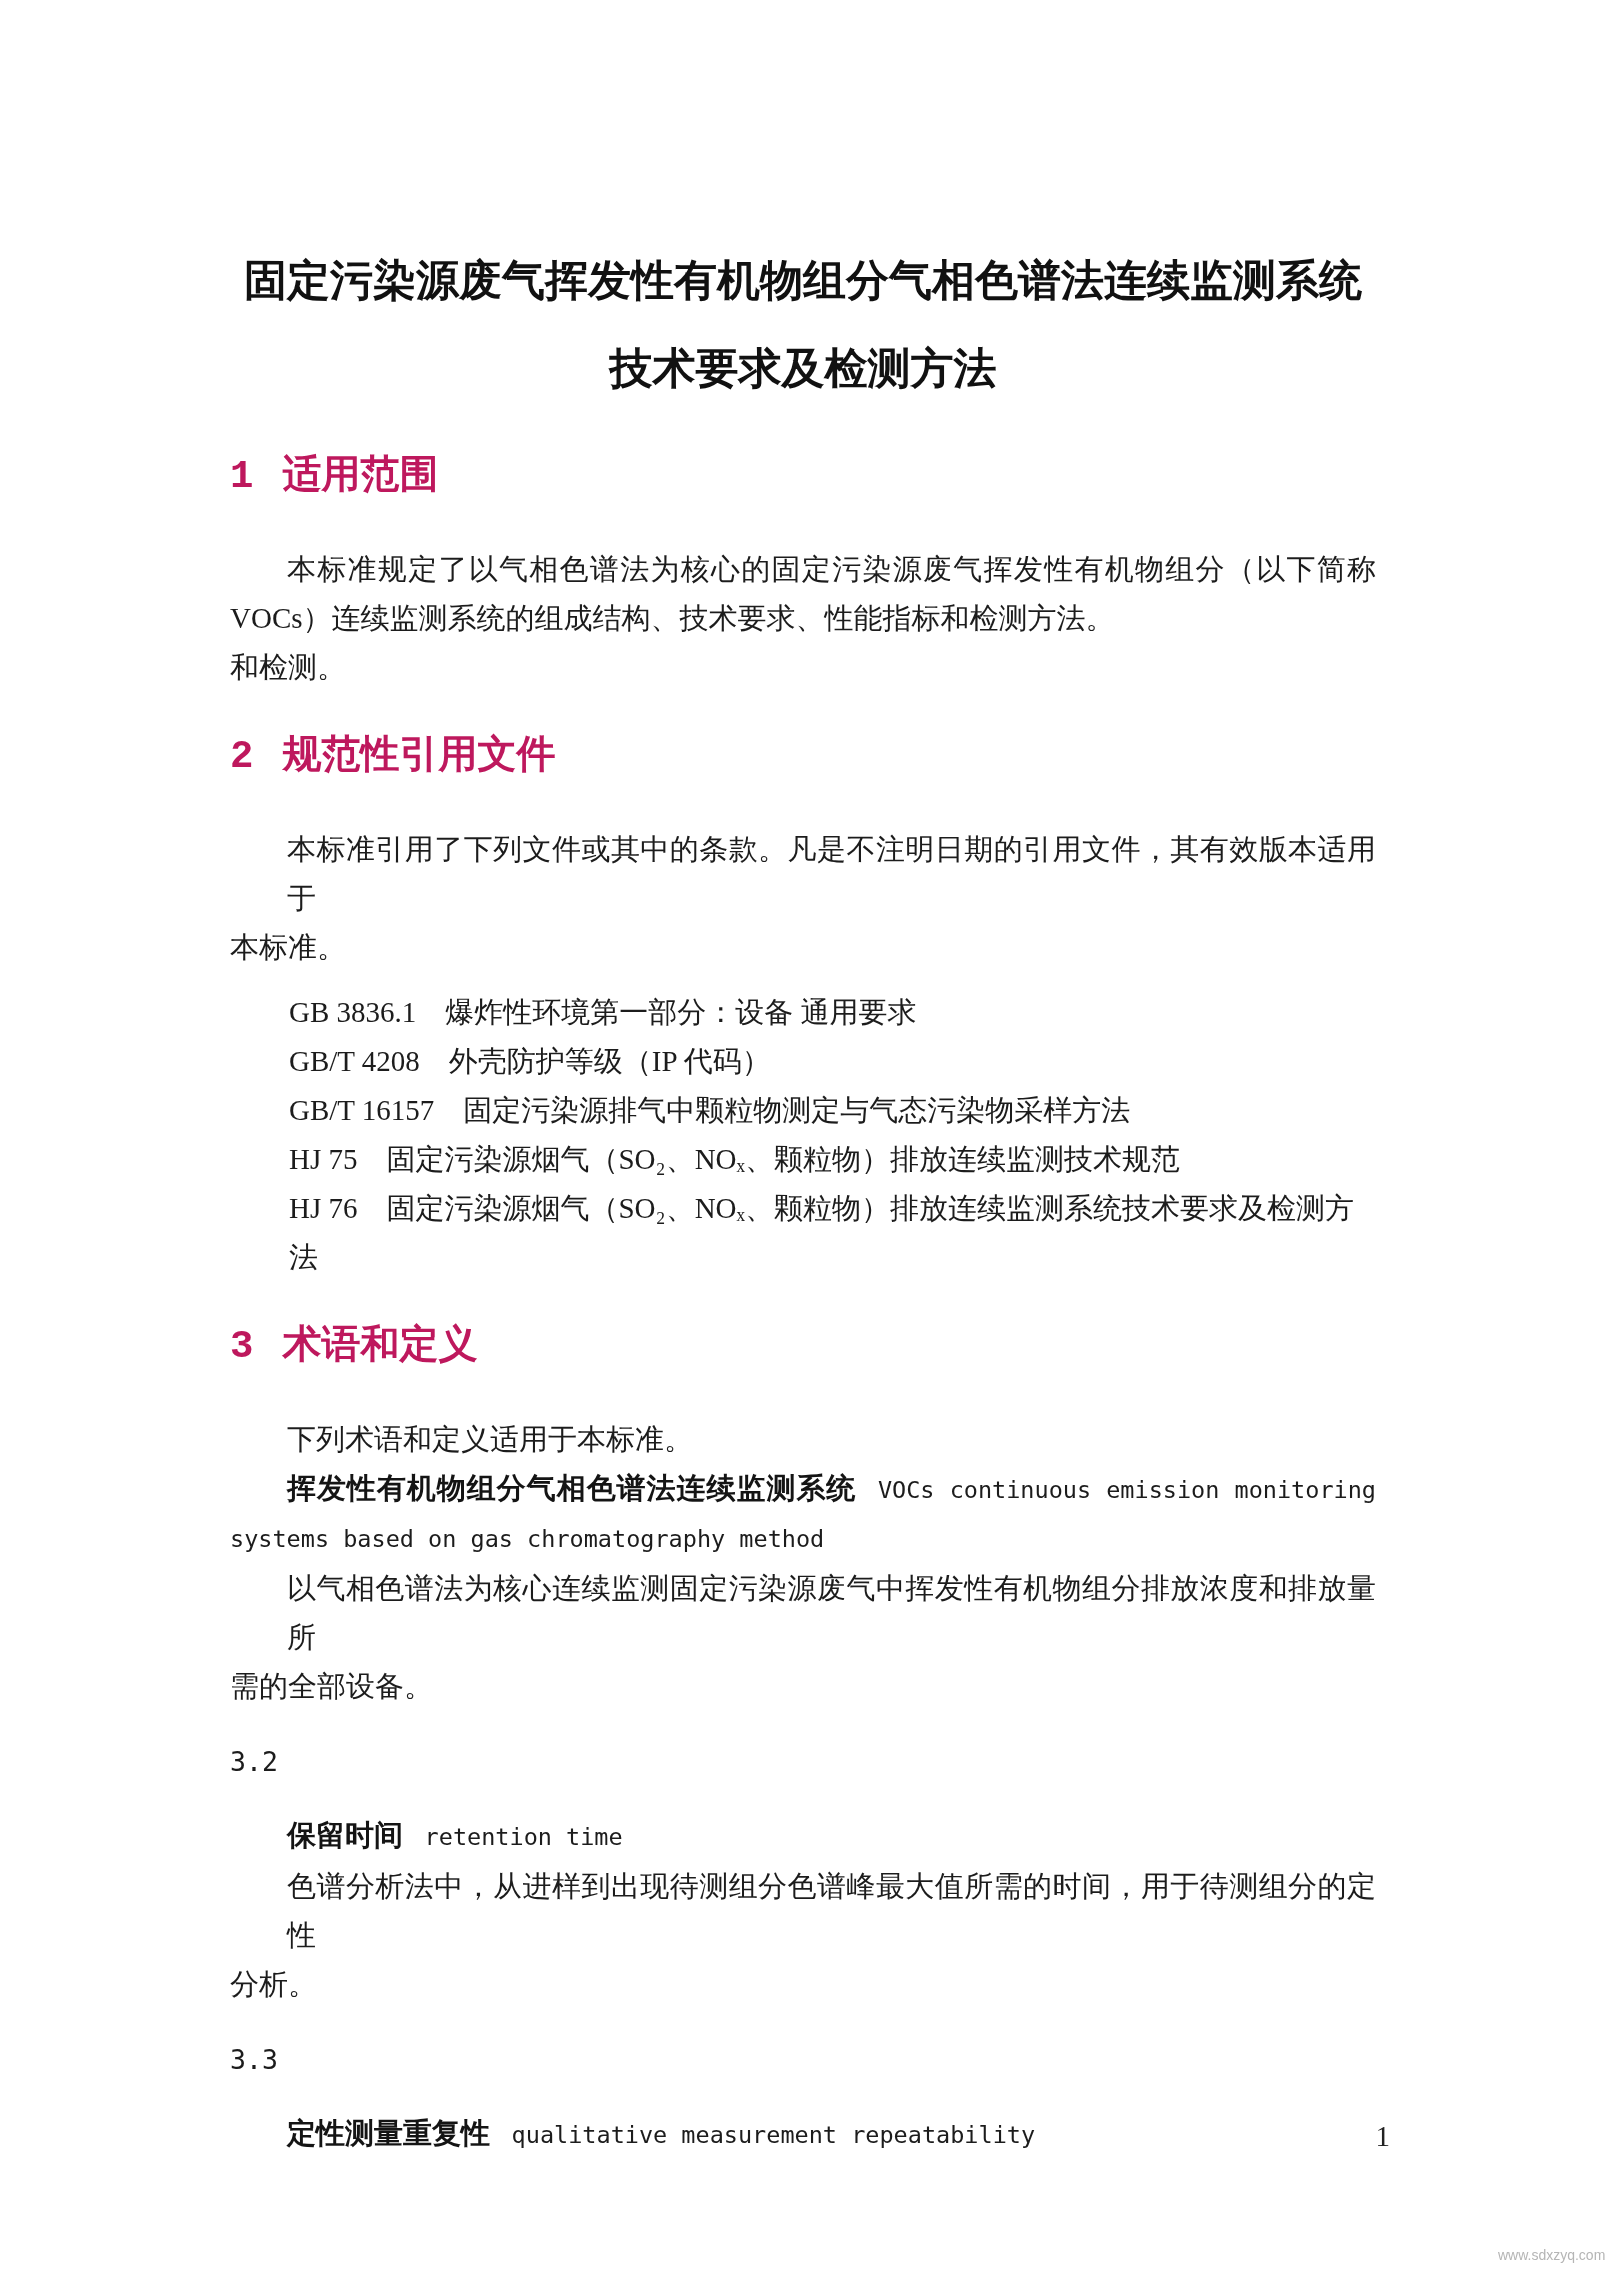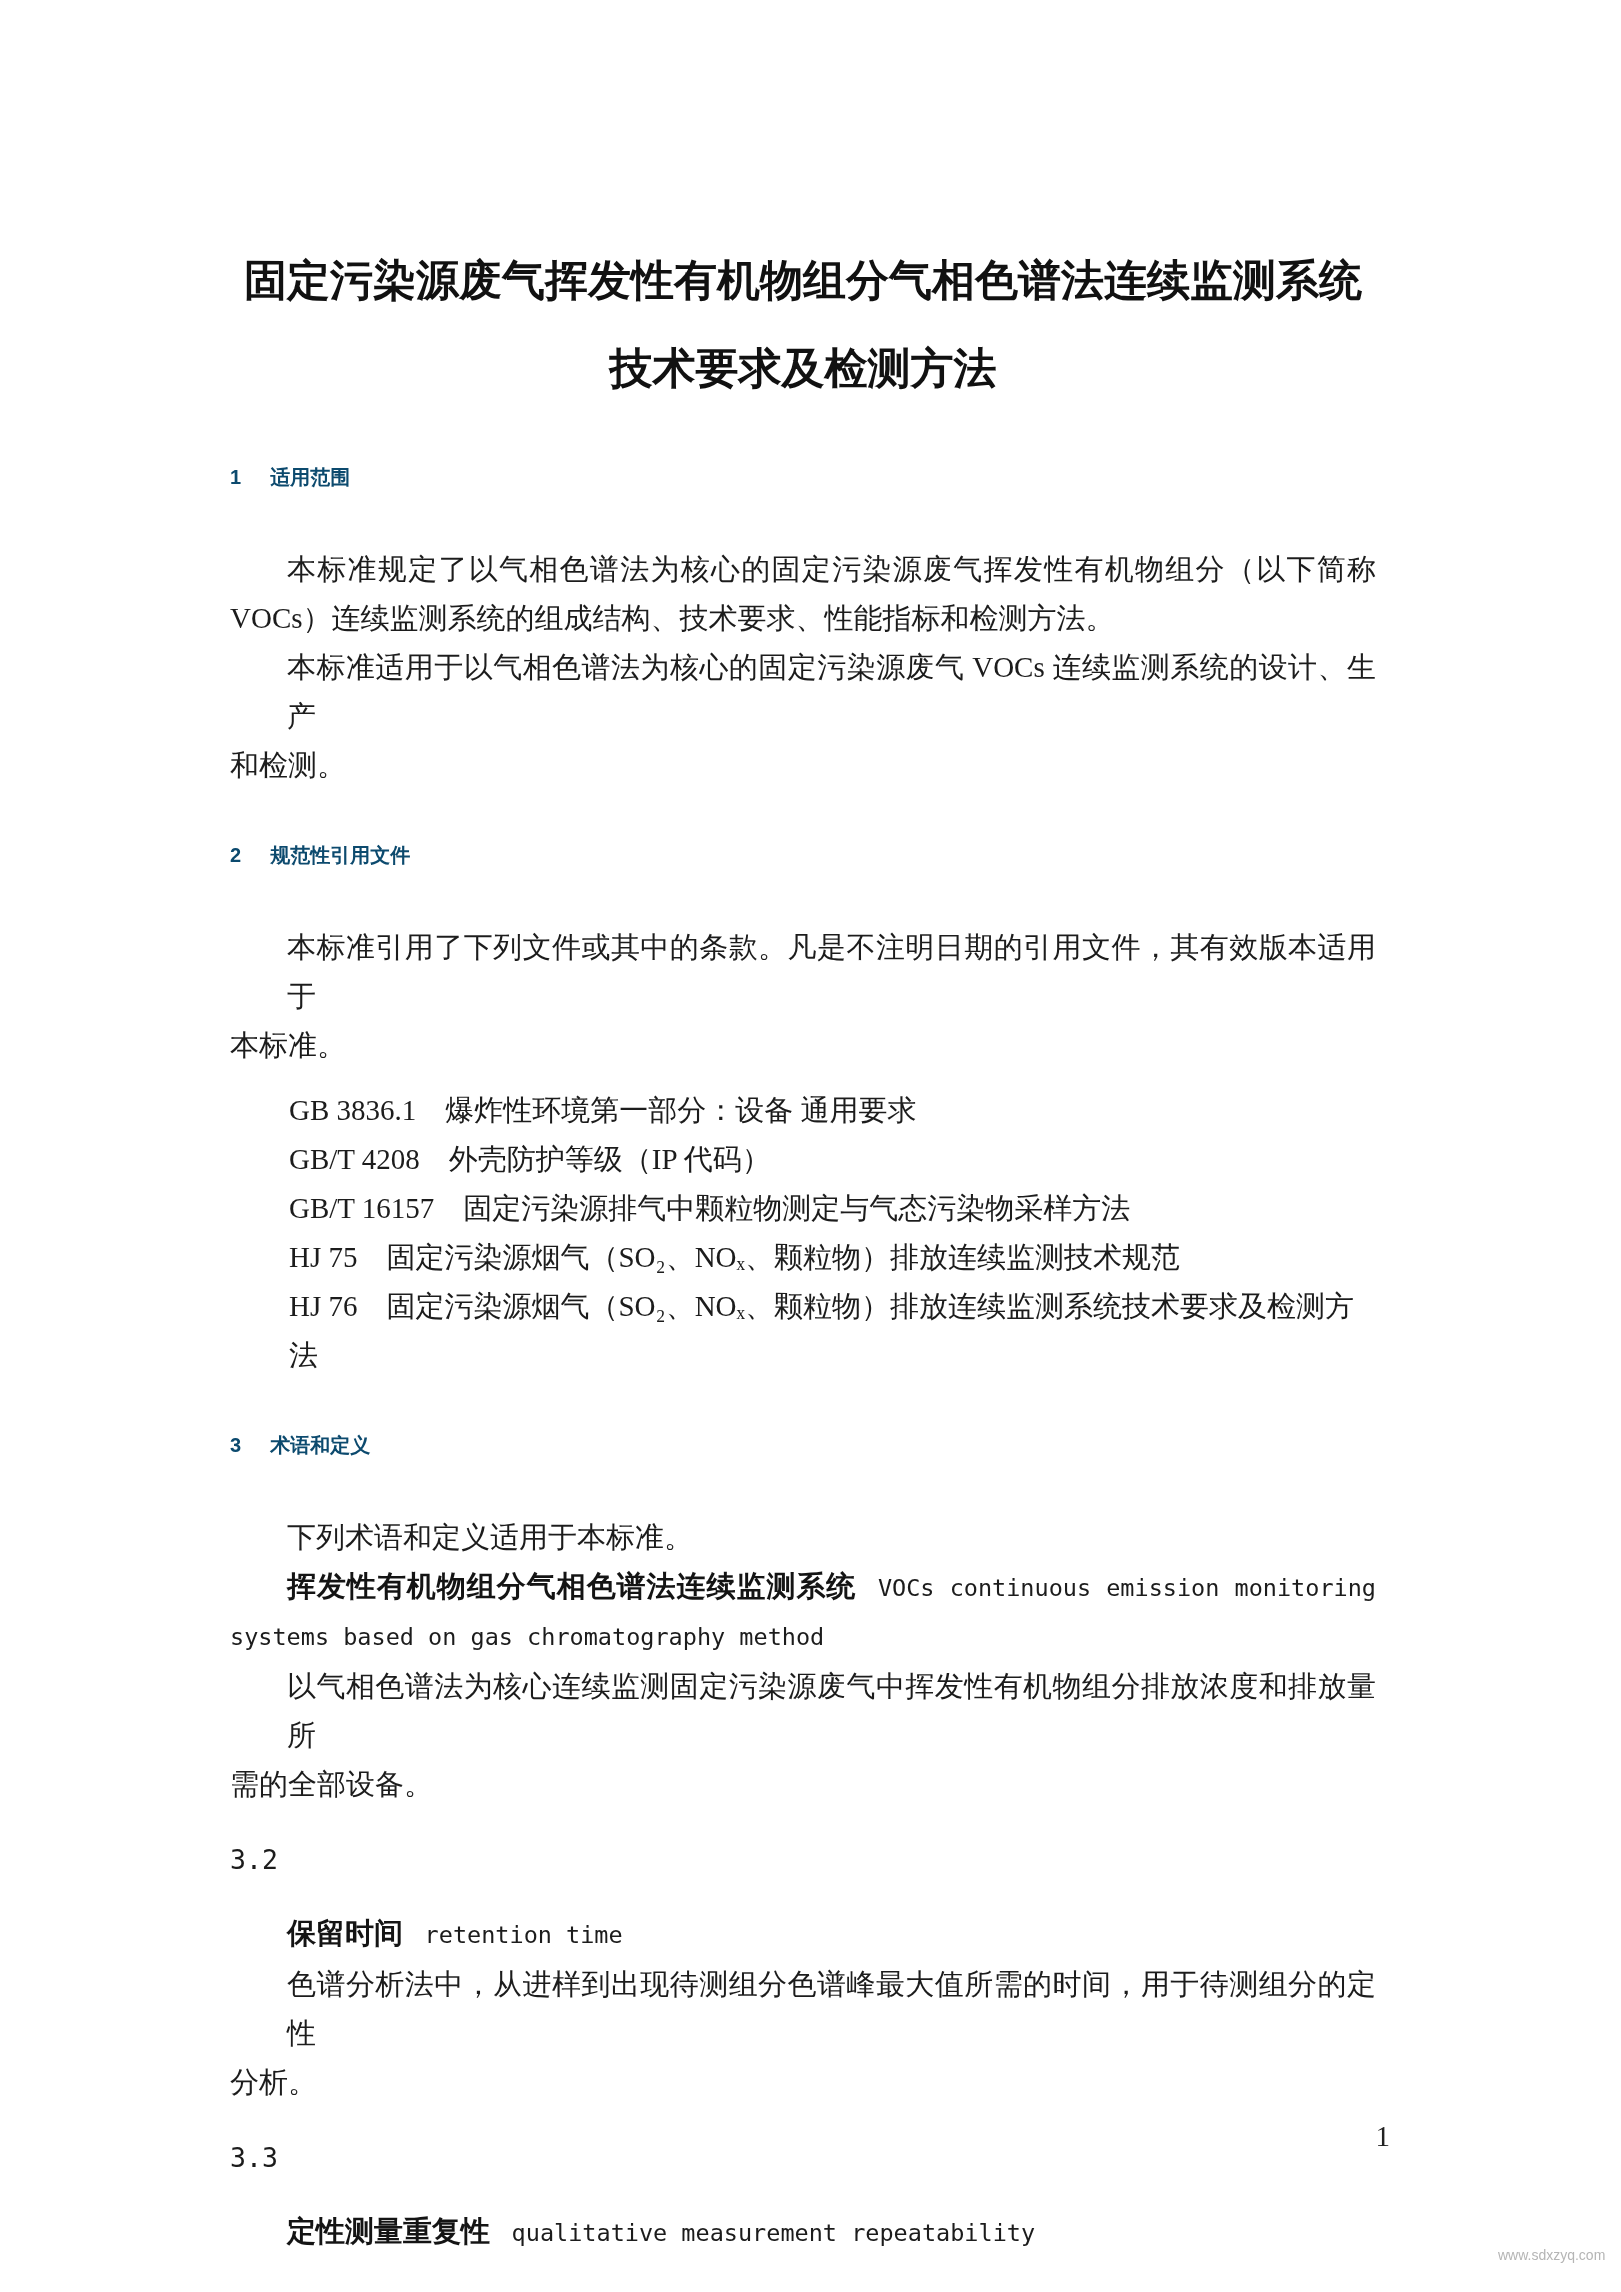--- a/index.html
+++ b/index.html
@@ -19,26 +19,26 @@
   .doc-title {
     text-align:center;
     font-family:"Liberation Sans","DejaVu Sans",sans-serif;
     font-weight:700;
     font-size:43px;
     line-height:88px;
     color:#111;
     margin:0;
   }
   .h {
-    font-family:Liberation Sans, sans-serif;
+    font-family:Liberation Mono, monospace;
     font-weight:700;
-    font-size:20px;
+    font-size:39px;
     line-height:49px;
     margin:41px 0 43px 0;
-    color:#0c4a6e;
+    color:#be185d;
   }
   .hnum { margin-right:29px; }
   .line { margin:0; }
   .indent { padding-left:57px; }
   .fill { text-align:justify; text-align-last:justify; }
   .refs { margin-top:16px; }
   .ref-line { padding-left:59px; }
   .refcode { margin-right:29px; }
   .mono {
     font-family:"DejaVu Sans Mono","Liberation Mono",monospace;
@@ -79,21 +79,20 @@
   <div class="doc-title">
     <div>固定污染源废气挥发性有机物组分气相色谱法连续监测系统</div>
     <div>技术要求及检测方法</div>
   </div>
 
   <div class="h">
     <span class="hnum">1</span><span>适用范围</span>
   </div>
   <div class="line indent fill">本标准规定了以气相色谱法为核心的固定污染源废气挥发性有机物组分（以下简称</div>
   <div class="line">VOCs）连续监测系统的组成结构、技术要求、性能指标和检测方法。</div>
-  <div class="line indent fill">本标准适用于以气相色谱法为核心的固定污染源废气 VOCs 连续监测系统的设计、生产</div>
   <div class="line">和检测。</div>
 
   <div class="h">
     <span class="hnum">2</span><span>规范性引用文件</span>
   </div>
   <div class="line indent fill">本标准引用了下列文件或其中的条款。凡是不注明日期的引用文件，其有效版本适用于</div>
   <div class="line">本标准。</div>
 
   <div class="refs">
     <div class="line ref-line">

